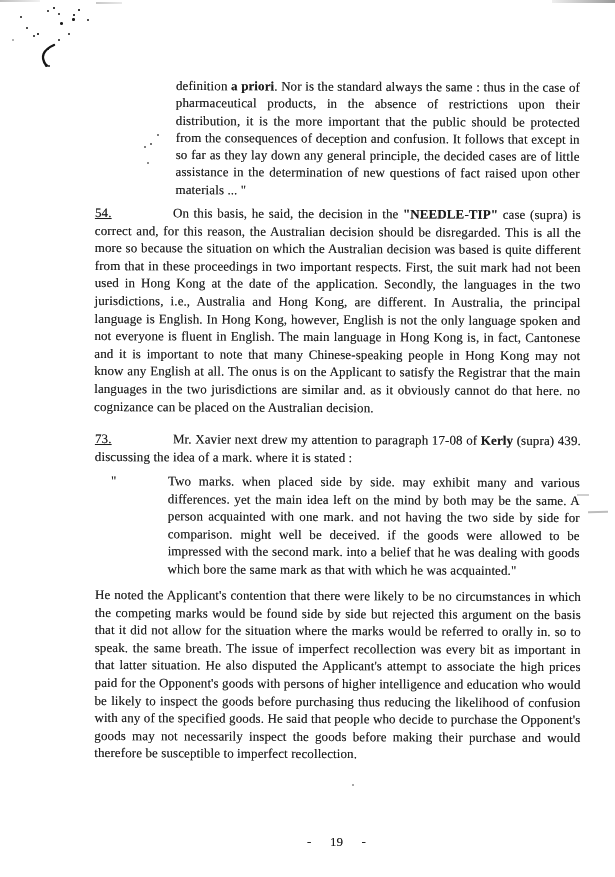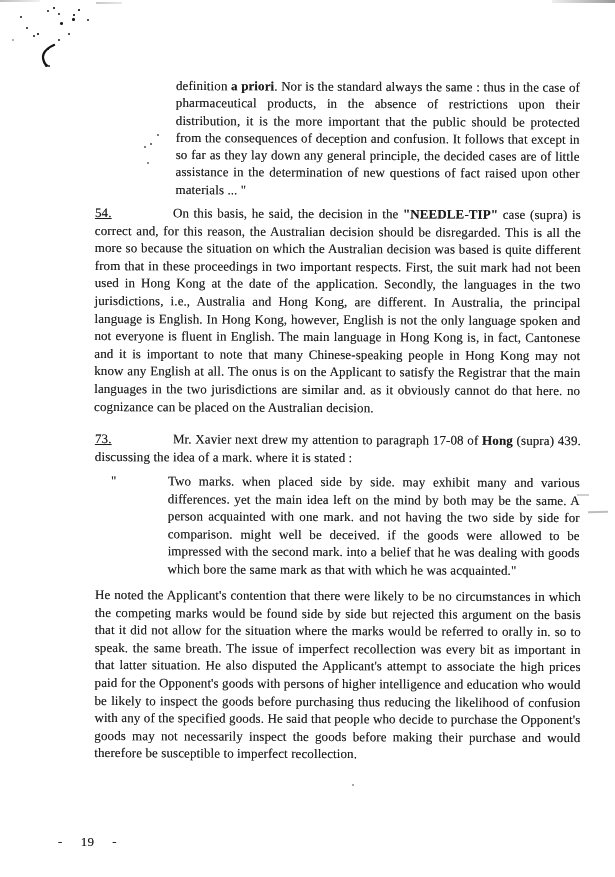--- a/index.html
+++ b/index.html
@@ -25,21 +25,21 @@
   .pnum{display:inline-block;width:78px;text-decoration:underline;}
   .quote1{left:176px;top:77px;width:404px;line-height:17.3px;}
   .p54{left:95px;top:204px;width:486px;}
   .p55{left:95px;top:430px;width:486px;}
   .q2wrap{left:95px;top:472px;width:486px;}
   .q2mark{position:absolute;left:16px;top:0;font-size:13px;}
   .q2text{margin-left:73px;width:412px;text-align:justify;}
   .closing{left:95px;top:586px;width:486px;}
   .footer{
     left:0;top:833px;width:615px;
-    text-indent:58px;
+    text-align:center;text-indent:58px;
     word-spacing:15px;transform:none;
   }
   
   .spk{position:absolute;background:#181818;border-radius:50%;}
   .smudge{position:absolute;}
   .penmark{position:absolute;}
 </style>
 </head>
 <body>
 
@@ -78,21 +78,21 @@
   <div class="smudge" style="left:0;top:0;width:40px;height:2px;background:linear-gradient(90deg,#bdbdbd,#f2f2f2);"></div>
 
   <div class="smudge" style="left:588px;top:511px;width:20px;height:2px;background:#bdbdbd;transform:rotate(-2deg);"></div>
   <div class="smudge" style="left:577px;top:494px;width:12px;height:2px;background:#cfcfcf;"></div>
   <span class="spk" style="left:352px;top:784px;width:2px;height:2px;background:#8a8a8a;"></span>
 
   <div class="block quote1"><span>definition </span><span class="bold">a priori</span><span>.  Nor is the standard always the same : thus in the case of pharmaceutical products, in the absence of restrictions upon their distribution, it is the more important that the public should be protected from the consequences of deception and confusion.  It follows that except in so far as they lay down any general principle, the decided cases are of little assistance in the determination of new questions of fact raised upon other materials ... "</span></div>
 
   <div class="block p54"><span class="pnum">54.</span><span>On this basis, he said, the decision in the </span><span class="bold">"NEEDLE-TIP"</span><span> case (supra) is correct and, for this reason, the Australian decision should be disregarded.  This is all the more so because the situation on which the Australian decision was based is quite different from that in these proceedings in two important respects.  First, the suit mark had not been used in Hong Kong at the date of the application.  Secondly, the languages in the two jurisdictions, i.e., Australia and Hong Kong, are different.  In Australia, the principal language is English.  In Hong Kong, however, English is not the only language spoken and not everyone is fluent in English.  The main language in Hong Kong is, in fact, Cantonese and it is important to note that many Chinese-speaking people in Hong Kong may not know any English at all.  The onus is on the Applicant to satisfy the Registrar that the main languages in the two jurisdictions are similar and. as it obviously cannot do that here. no cognizance can be placed on the Australian decision.</span></div>
 
-  <div class="block p55"><span class="pnum">73.</span><span>Mr. Xavier next drew my attention to paragraph 17-08 of </span><span class="bold">Hong</span><span> (supra) 439. discussing the idea of a mark. where it is stated :</span></div>
+  <div class="block p55"><span class="pnum">73.</span><span>Mr. Xavier next drew my attention to paragraph 17-08 of </span><span class="bold">Kerly</span><span> (supra) 439. discussing the idea of a mark. where it is stated :</span></div>
 
   <div class="block q2wrap">
     <span class="q2mark">"</span>
     <div class="q2text">Two marks. when placed side by side. may exhibit many and various differences. yet the main idea left on the mind by both may be the same.  A person acquainted with one mark. and not having the two side by side for comparison. might well be deceived. if the goods were allowed to be impressed with the second mark. into a belief that he was dealing with goods which bore the same mark as that with which he was acquainted."</div>
   </div>
 
   <div class="block closing">He noted the Applicant's contention that there were likely to be no circumstances in which the competing marks would be found side by side but rejected this argument on the basis that it did not allow for the situation where the marks would be referred to orally in. so to speak. the same breath.  The issue of imperfect recollection was every bit as important in that latter situation.  He also disputed the Applicant's attempt to associate the high prices paid for the Opponent's goods with persons of higher intelligence and education who would be likely to inspect the goods before purchasing thus reducing the likelihood of confusion with any of the specified goods.  He said that people who decide to purchase the Opponent's goods may not necessarily inspect the goods before making their purchase and would therefore be susceptible to imperfect recollection.</div>
 
   <div class="block footer">- 19 -</div>
 

